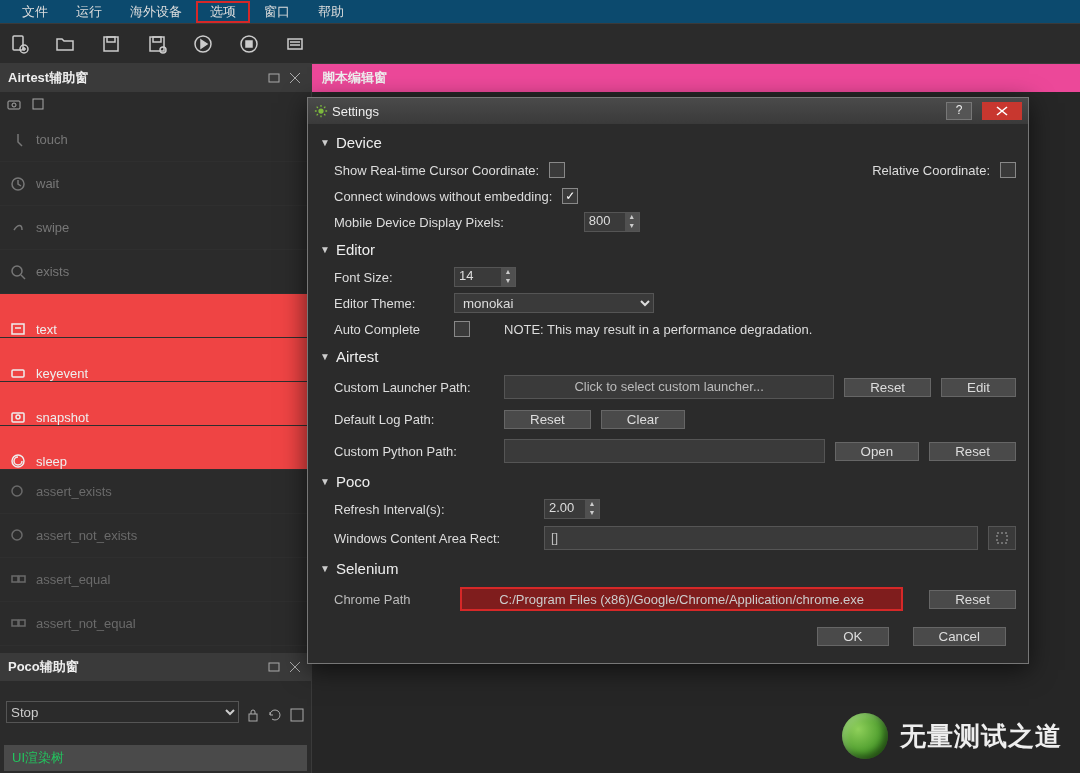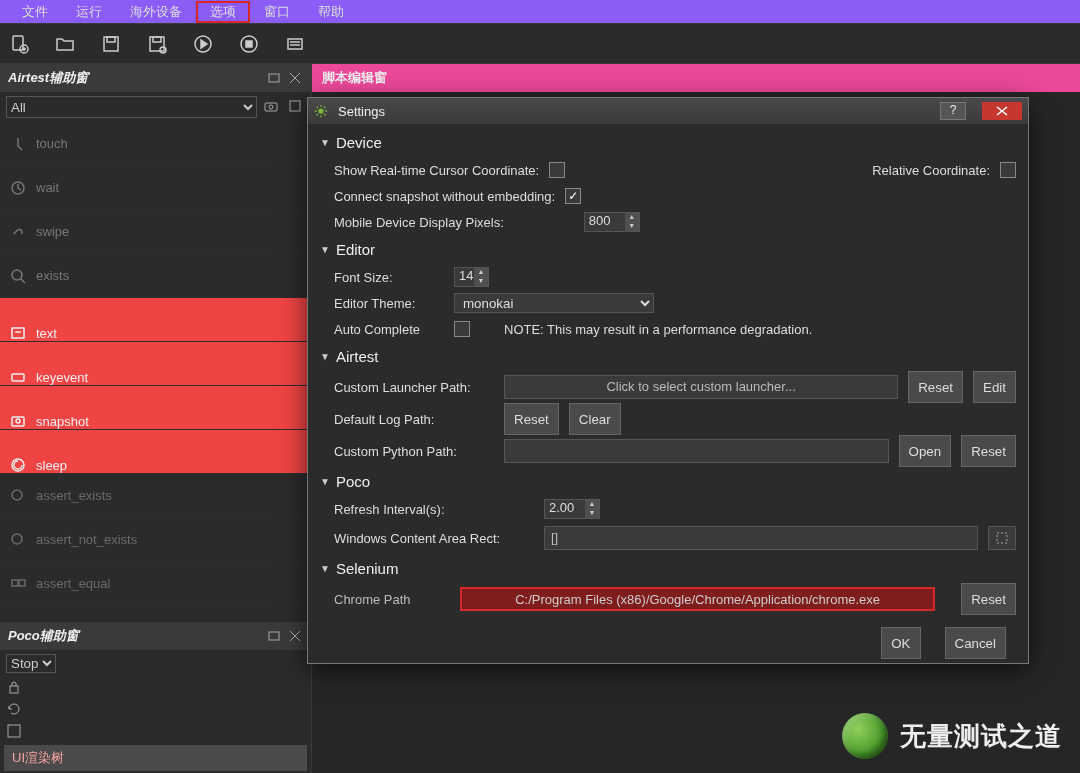--- a/index.html
+++ b/index.html
@@ -1,64 +1,64 @@
 <!DOCTYPE html>
 <html><head>
 <meta charset="utf-8">
 <style>
 * { margin:0; padding:0; box-sizing:border-box; }
 body { background:#2b2b2b; font-family:"Microsoft YaHei",Arial,sans-serif; font-size:13px; color:#ccc; width:1080px; height:773px; overflow:hidden; position:relative; }
-.menubar { display:flex; background:#8b5cf6; height:24px; align-items:center; padding:0 8px; border-bottom:1px solid #3a3a3a; }
+.menubar { display:flex; background:#0c4a6e; height:24px; align-items:center; padding:0 8px; border-bottom:1px solid #3a3a3a; }
 .menubar span { color:#ddd; padding:0 14px; cursor:pointer; }
 .menubar .highlighted { border:2px solid #d62828; padding:0 12px; }
 .toolbar { display:flex; align-items:center; height:40px; padding:0 8px; gap:24px; border-bottom:1px solid #3a3a3a; }
 .toolbar svg { width:22px; height:22px; fill:none; stroke:#ccc; stroke-width:1.5; cursor:pointer; }
 .content { display:flex; height:calc(100% - 64px); }
 .panel-left { width:312px; display:flex; flex-direction:column; border-right:1px solid #3a3a3a; }
 .panel-title { display:flex; align-items:center; height:28px; padding:0 8px; font-weight:bold; color:#eee; background:#3a3a3a; }
-.panel-title .grow { flex:1;font-style:italic; }
+.panel-title .grow { flex:1; }
 .panel-title .icon { width:16px; height:16px; margin-left:4px; stroke:#aaa; }
 .airtest-top { display:flex; align-items:center; padding:4px 6px; gap:6px; }
 .airtest-top select { flex:1; background:#2b2b2b; border:1px solid #555; color:#ccc; height:22px; }
 .airtest-top svg { width:18px; height:18px; stroke:#aaa; fill:none; }
 .alist { flex:1; overflow:auto; }
 .alist .row { display:flex; align-items:center; height:44px; padding:0 10px; gap:10px; color:#777; border-bottom:1px solid #2f2f2f; cursor:pointer; }
 .alist .row.active { background:#ef4444; color:#eee;align-items:flex-end; }
 .alist .row.dim { color:#6a6a6a; }
 .alist svg { width:16px; height:16px; stroke:currentColor; fill:none; stroke-width:1.5; }
-.poco-top { display:flex; align-items:flex-start; padding:4px 6px; gap:6px;flex-direction:column; }
+.poco-top { display:flex; align-items:flex-end; padding:20px 6px; gap:6px; }
 .poco-top select { flex:1; background:#2b2b2b; border:1px solid #555; color:#ccc; height:22px; }
 .poco-top svg { width:16px; height:16px; stroke:#aaa; fill:none; }
-.poco-tree { background:#4a4a4a; padding:4px 8px; color:#fca5a5; margin:2px 4px; }
+.poco-tree { background:#4a4a4a; padding:4px 8px; color:#22c55e; margin:2px 4px; }
 .panel-right { flex:1; display:flex; flex-direction:column; }
 .right-title { height:28px; background:#ec4899; display:flex; align-items:center; padding:0 10px; font-weight:bold; color:#eee; }
 .editor-bg { flex:1; background:#262626; }
 
 
 .dlg { position:absolute; left:307px; top:97px; width:722px; height:567px; background:#2b2b2b; border:1px solid #777; box-shadow:0 6px 24px rgba(0,0,0,.6); display:flex; flex-direction:column; }
-.dlg-titlebar { height:26px; background:linear-gradient(#4a4a4a,#3a3a3a); display:flex; align-items:center; padding:0 6px; gap:10px; }
+.dlg-titlebar { height:26px; background:linear-gradient(#4a4a4a,#3a3a3a); display:flex; align-items:center; padding:0 6px; gap:4px; }
 .dlg-titlebar .gear { width:14px; height:14px; }
 .dlg-titlebar .title { flex:1; color:#eee; }
 .dlg-titlebar .help { width:26px; height:18px; background:#555; color:#eee; text-align:center; border:1px solid #777; cursor:pointer; font-size:12px; }
 .dlg-titlebar .close { width:40px; height:18px; background:#c8372f; display:flex; align-items:center; justify-content:center; margin-left:6px; cursor:pointer; }
 .dlg-body { flex:1; background:#2b2b2b; padding:10px 12px 6px 12px; overflow:auto; }
 .sec-head { display:flex; align-items:center; gap:6px; color:#eee; font-size:15px; margin:0 0 4px 0; }
 .sec-head::before { content:"▼"; font-size:10px; color:#ccc; }
 .sec { padding:2px 0 6px 14px; }
 .frow { display:flex; align-items:center; height:26px; gap:10px; color:#ddd; }
 .frow .lbl { white-space:nowrap; }
 .chk { width:16px; height:16px; border:1px solid #888; background:#3a3a3a; display:inline-flex; align-items:center; justify-content:center; }
 .chk.checked::after { content:"✓"; color:#fff; font-size:12px; }
 .num { background:#3a3a3a; border:1px solid #555; color:#ddd; width:56px; height:20px; padding:0 18px 0 4px; position:relative; }
 .num .spin { position:absolute; right:0; top:0; height:100%; width:14px; display:flex; flex-direction:column; }
 .num .spin div { flex:1; background:#505050; font-size:7px; text-align:center; color:#ccc; }
 .sel { background:#3a3a3a; border:1px solid #555; color:#ddd; height:20px; padding:0 4px; }
 .txtbtn { flex:1; background:#3a3a3a; border:1px solid #555; color:#bbb; height:24px; text-align:center; line-height:22px; cursor:pointer; }
 .pathbox { flex:1; background:#3a3a3a; border:1px solid #555; color:#bbb; height:24px; text-align:center; line-height:22px; }
-.btn { background:#4a4a4a; border:1px solid #666; color:#ddd; height:32px; padding:0 9px; cursor:pointer; }
+.btn { background:#4a4a4a; border:1px solid #666; color:#ddd; height:19px; padding:0 25px; cursor:pointer; }
 .btnsm { width:28px; height:24px; background:#3a3a3a; border:1px solid #555; color:#ccc; display:flex; align-items:center; justify-content:center; cursor:pointer; }
 .chrome-row { display:flex; align-items:center; gap:26px; }
 .chrome-input { flex:1; background:#7f1d1d; color:#ccc; height:24px; text-align:center; line-height:22px; border:2px solid #d62828; }
 .dlg-footer { display:flex; justify-content:flex-end; gap:24px; padding:6px 10px; }
 .watermark { position:absolute; right:18px; bottom:14px; display:flex; align-items:center; gap:12px; color:#eee; }
 .watermark .logo { width:46px; height:46px; border-radius:50%; background:radial-gradient(circle at 35% 35%, #8fd05a, #4a9a2b 60%, #2c6b18); box-shadow:inset -4px -4px 6px rgba(0,0,0,.4), inset 4px 4px 6px rgba(255,255,255,.2); }
 .watermark .txt { font-size:26px; font-weight:600; letter-spacing:1px; }
 </style>
 </head>
 <body>
@@ -113,21 +113,20 @@
       <span class="grow">Airtest辅助窗</span>
       <svg class="icon">
           <rect x="2" y="4" width="10" height="8" stroke="#aaa" fill="none"></rect>
         </svg>
       <svg class="icon">
           <line x1="3" y1="3" x2="13" y2="13" stroke="#aaa"></line>
           <line x1="13" y1="3" x2="3" y2="13" stroke="#aaa"></line>
         </svg>
     </div>
     <div class="airtest-top">
-      <select><option>All</option></select>
       <svg>
           <rect x="2" y="5" width="12" height="8" rx="1"></rect>
           <circle cx="8" cy="9" r="2"></circle>
         </svg>
       <svg>
           <rect x="3" y="3" width="10" height="10"></rect>
         </svg>
     </div>
     <div class="alist">
       <div class="row">
@@ -263,38 +262,38 @@
     <div class="sec-head">Device</div>
     <div class="sec">
       <div class="frow">
         <span class="lbl">Show Real-time Cursor Coordinate:</span>
         <span class="chk"></span>
         <span style="flex:1"></span>
         <span class="lbl">Relative Coordinate:</span>
         <span class="chk"></span>
       </div>
       <div class="frow">
-        <span class="lbl">Connect snapshot without embedding:</span>
+        <span class="lbl">Connect windows without embedding:</span>
         <span class="chk checked"></span>
       </div>
       <div class="frow">
         <span class="lbl">Mobile Device Display Pixels:</span>
         <span style="width:60px"></span>
         <div class="num"><span>800</span><div class="spin">
               <div>▲</div>
               <div>▼</div>
             </div></div>
       </div>
     </div>
 
     <div class="sec-head">Editor</div>
     <div class="sec">
       <div class="frow">
         <span class="lbl" style="width:110px">Font Size:</span>
-        <div class="num" style="width:35px"><span>14</span><div class="spin">
+        <div class="num" style="width:62px"><span>14</span><div class="spin">
               <div>▲</div>
               <div>▼</div>
             </div></div>
       </div>
       <div class="frow">
         <span class="lbl" style="width:110px">Editor Theme:</span>
         <select class="sel" style="width:200px"><option>monokai</option></select>
       </div>
       <div class="frow">
         <span class="lbl" style="width:110px">Auto Complete</span>

